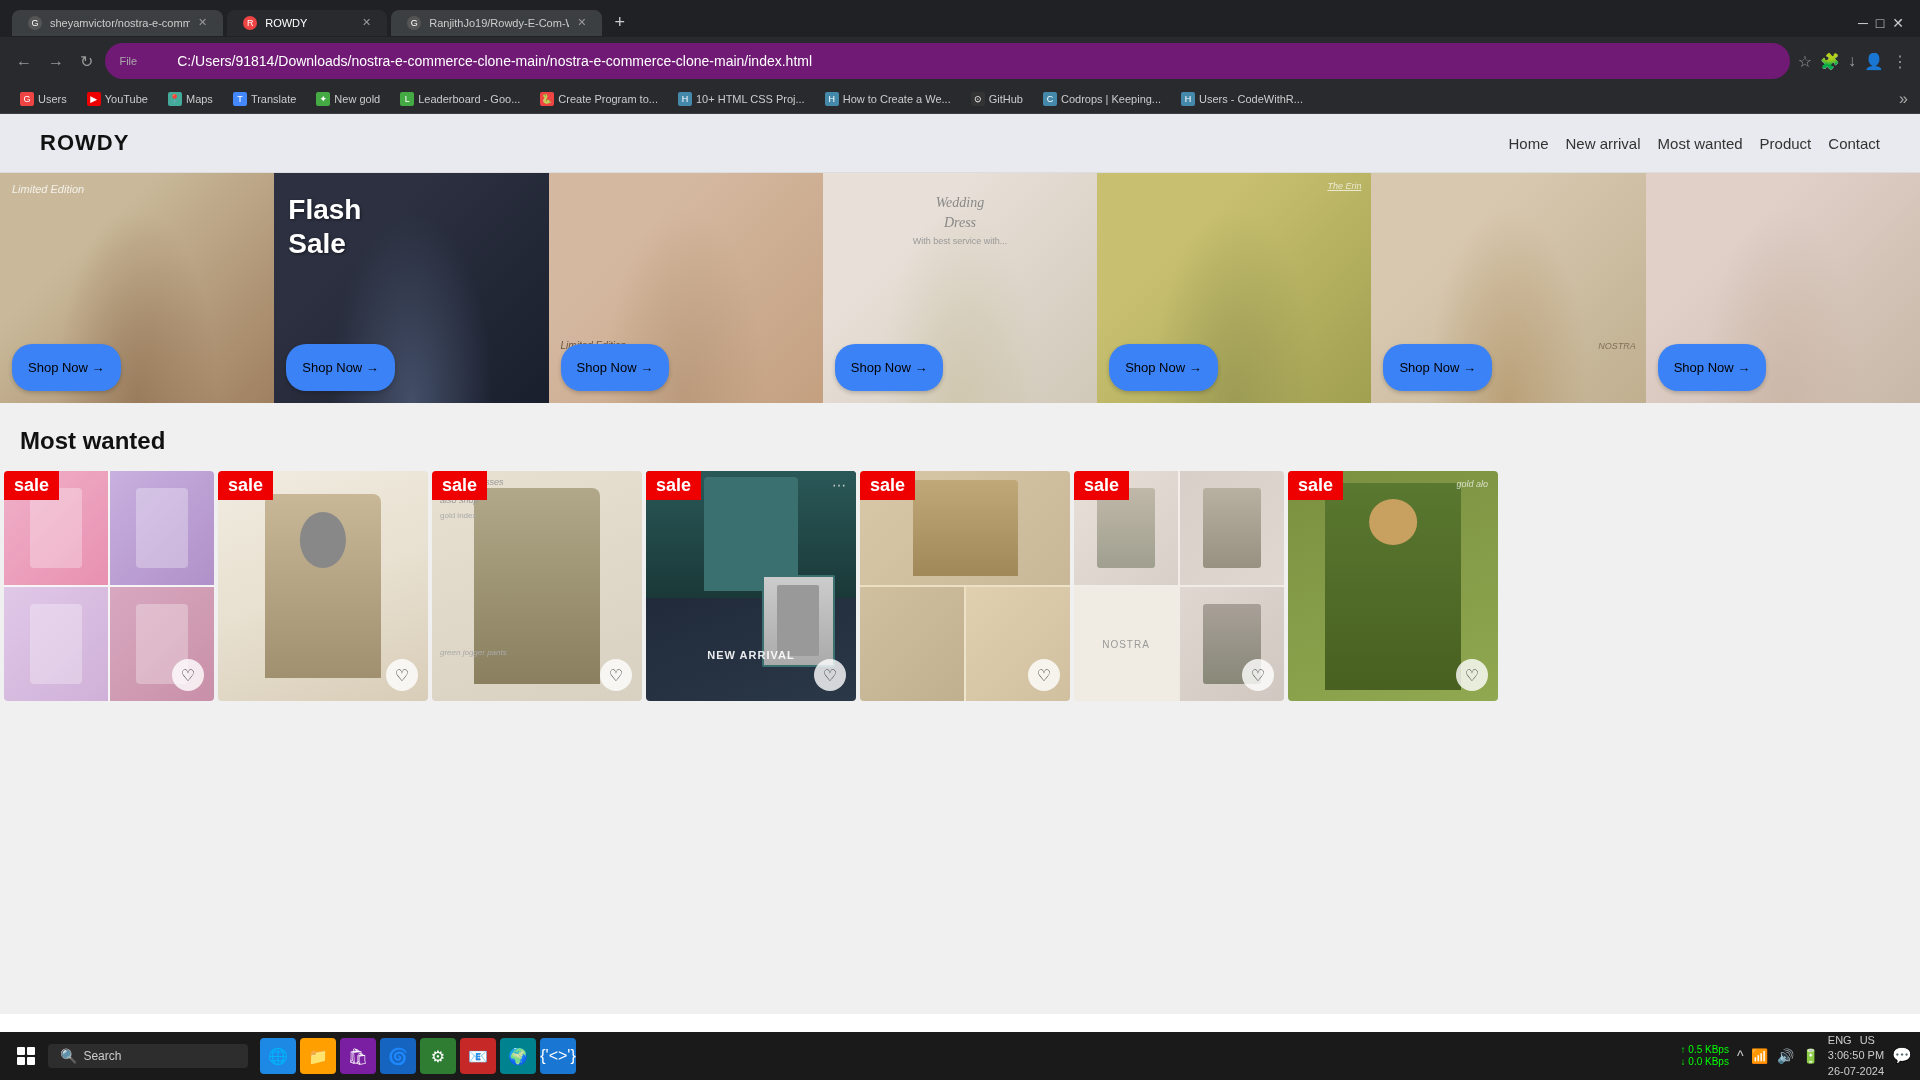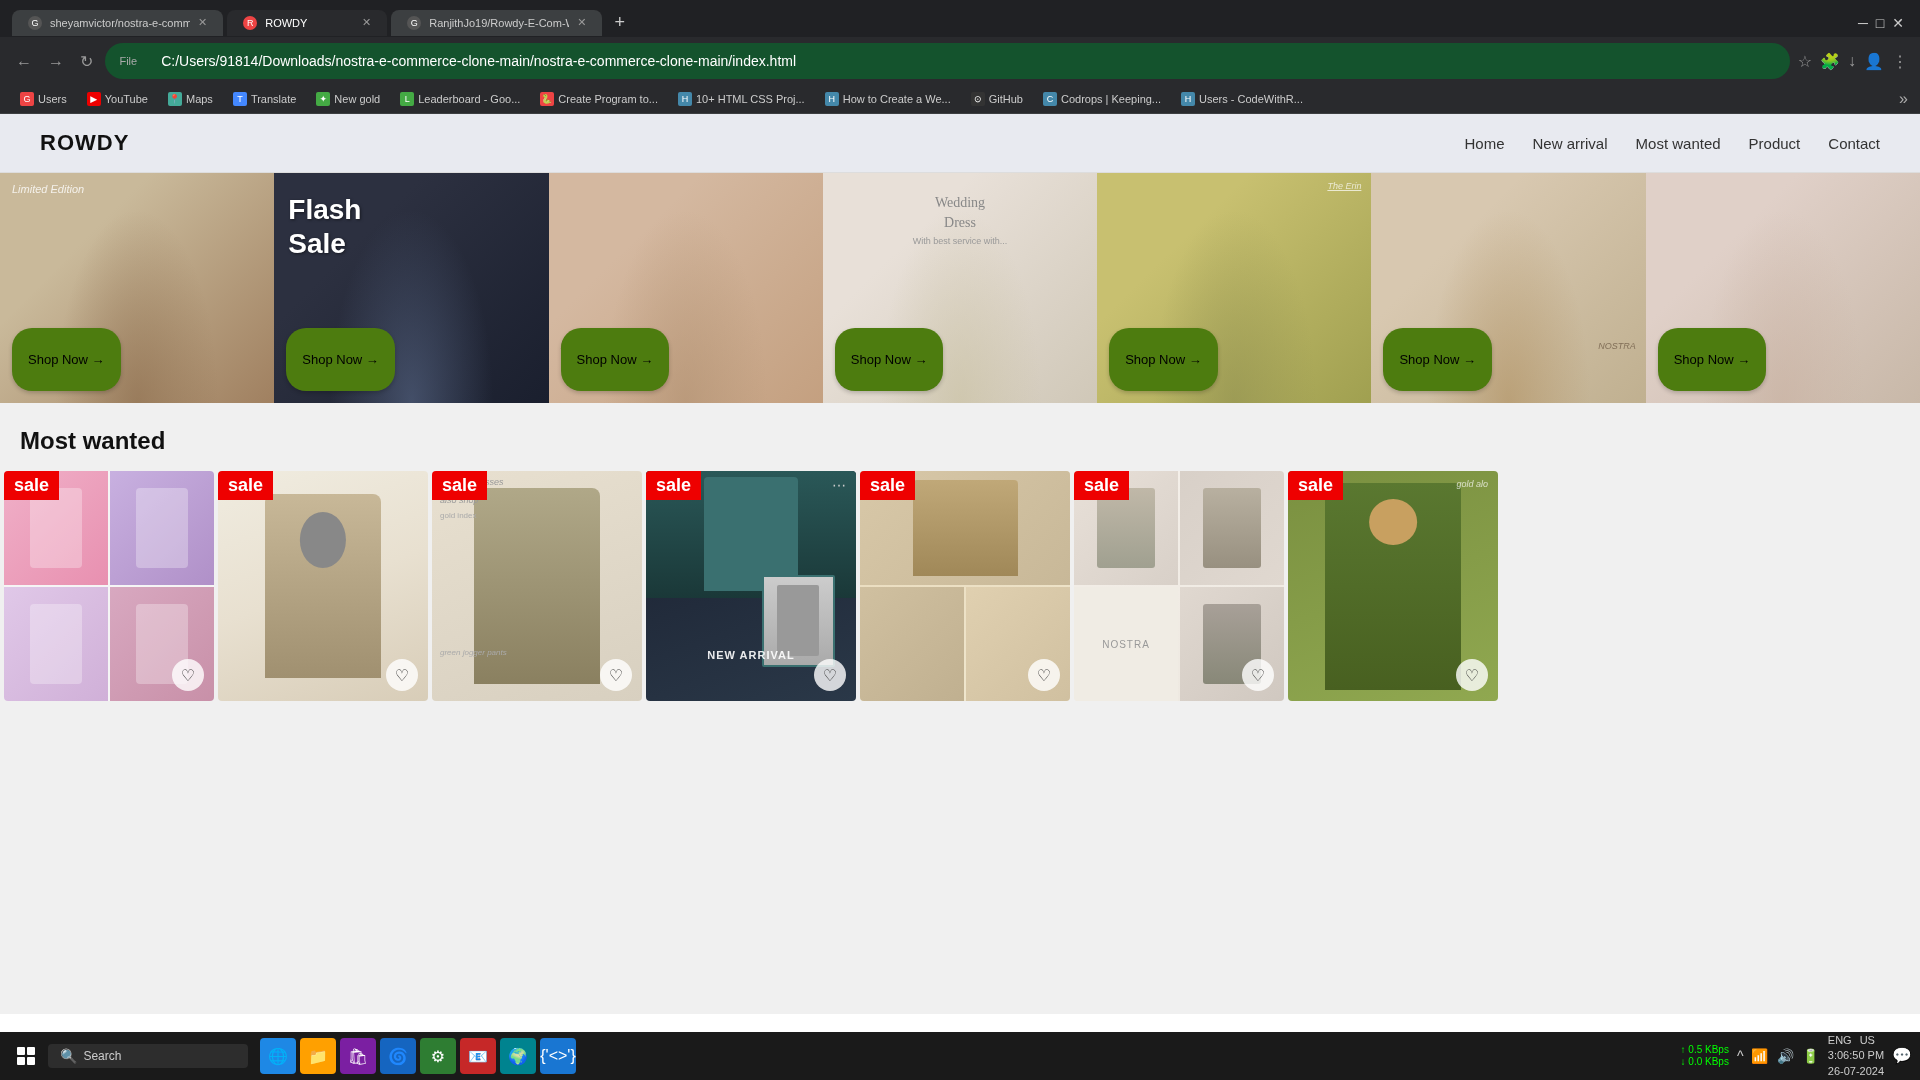--- a/index.html
+++ b/index.html
@@ -130,21 +130,21 @@
       border-bottom: 1px solid #ddd;
     }
     .brand-name {
       font-size: 22px;
       font-weight: bold;
       color: #111;
       letter-spacing: 1px;
     }
     .nav-links {
       display: flex;
-      gap: 28px;
+      gap: 17px;
     }
     .nav-link {
       color: #333;
       font-size: 15px;
       cursor: pointer;
       text-decoration: none;
     }
 
     
     .hero-section {
@@ -188,24 +188,24 @@
       gap: 4px;
     }
     .flash-sale-text {
       color: #fff;
       font-size: 28px;
       font-weight: bold;
       text-shadow: 1px 1px 3px rgba(0,0,0,0.5);
       line-height: 1.2;
     }
     .shop-now-btn {
-      background: #4d7c0f;
+      background: #3b82f6;
       border: none;
       border-radius: 20px;
-      padding: 24px 16px;
+      padding: 16px 16px;
       font-size: 13px;
       font-weight: 500;
       cursor: pointer;
       display: inline-flex;
       align-items: center;
       gap: 4px;
       width: fit-content;
       box-shadow: 0 2px 4px rgba(0,0,0,0.2);
     }
 
@@ -424,21 +424,21 @@
       <span style="color:#ccc;font-size:14px;cursor:pointer;">─</span>
       <span style="color:#ccc;font-size:14px;cursor:pointer;">□</span>
       <span style="color:#ccc;font-size:14px;cursor:pointer;">✕</span>
     </div>
   </div>
 
   <div class="address-bar-row">
     <button class="nav-btn">←</button>
     <button class="nav-btn">→</button>
     <button class="nav-btn">↻</button>
-    <div style="flex:1;display:flex;align-items:center;background:#14532d;border-radius:20px;padding:4px 14px;gap:8px;">
+    <div style="flex:1;display:flex;align-items:center;background:#701a75;border-radius:20px;padding:4px 14px;gap:24px;">
       <span style="color:#aaa;font-size:11px;">File</span>
       <input class="address-bar" type="text" style="flex: 1 1 0%; background: none; border: none; outline: none; color: rgb(255, 255, 255); font-size: 14px;" value="C:/Users/91814/Downloads/nostra-e-commerce-clone-main/nostra-e-commerce-clone-main/index.html">
     </div>
     <div class="toolbar-icons">
       <span class="toolbar-icon">☆</span>
       <span class="toolbar-icon">🧩</span>
       <span class="toolbar-icon">↓</span>
       <span class="toolbar-icon">👤</span>
       <span class="toolbar-icon">⋮</span>
     </div>
@@ -556,21 +556,21 @@
       </div>
     </div>
 
     <div class="hero-card">
       <div class="hero-card-bg hero-bg-4">
         <div class="figure-overlay">
           <div class="figure-silhouette fig-4"></div>
         </div>
       </div>
       <div style="position:absolute;top:20px;left:50%;transform:translateX(-50%);text-align:center;width:90%;">
-        <div style="font-family:serif;font-size:14px;color:#888;line-height:1.4;text-align:center;">Wedding<br>Dress</div>
+        <div style="font-family:serif;font-style:italic;font-size:14px;color:#888;line-height:1.4;text-align:center;">Wedding<br>Dress</div>
         <div style="font-size:9px;color:#999;margin-top:4px;">With best service with...</div>
       </div>
       <div class="hero-card-content">
         <button class="shop-now-btn">
           <span>Shop Now →</span>
         </button>
       </div>
     </div>
 
     <div class="hero-card">

